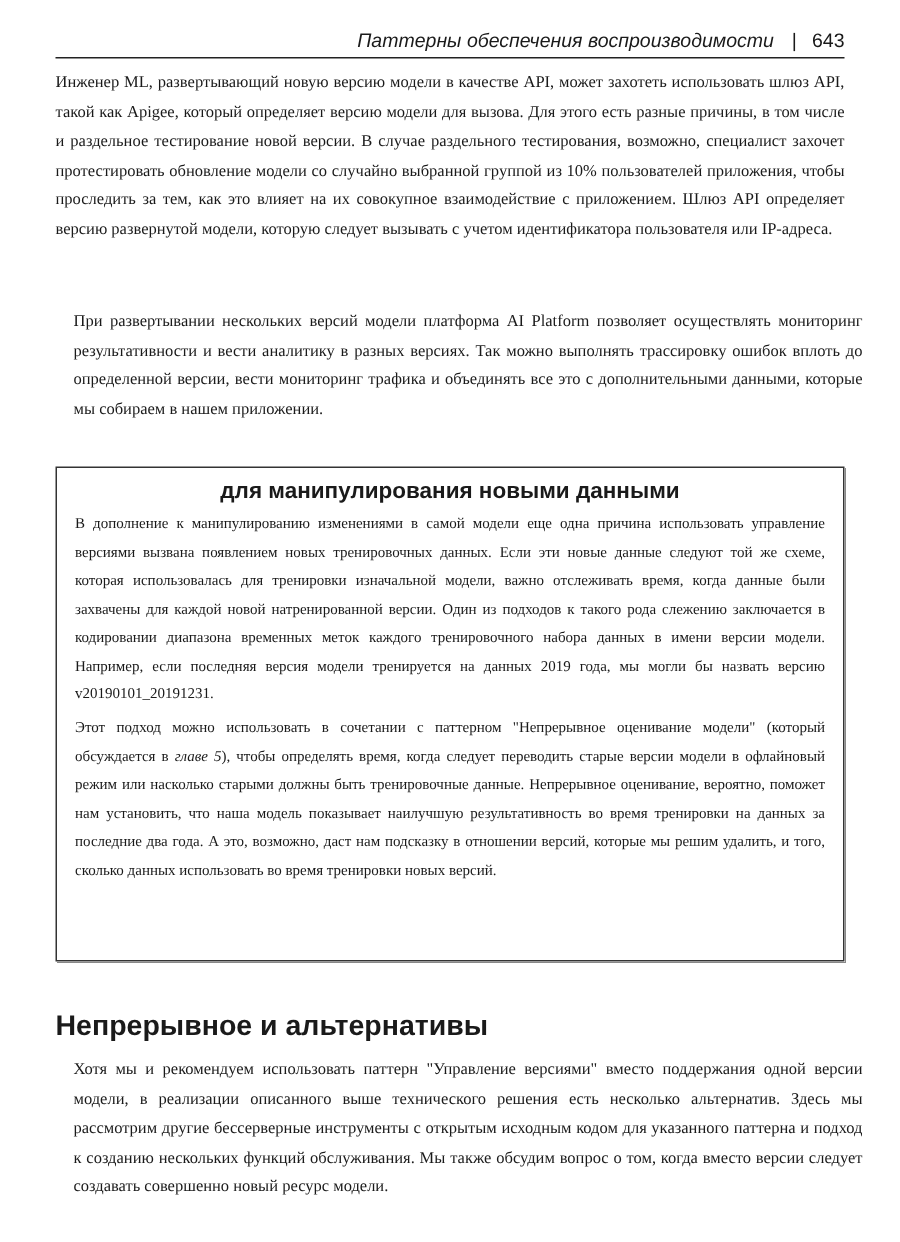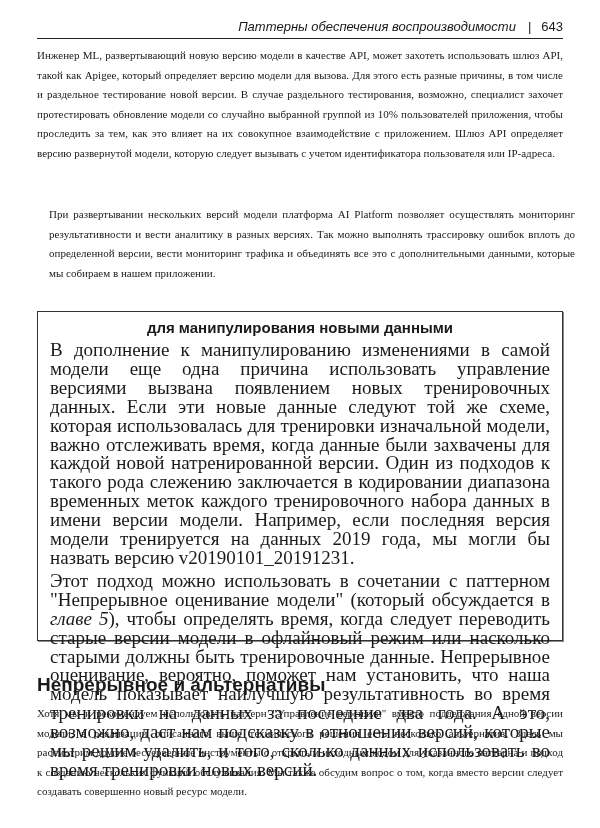--- a/index.html
+++ b/index.html
@@ -28,30 +28,30 @@
   .sidebar-box {
     position: absolute; top: 311px; left: 0; width: 526px; height: 330px;
     box-sizing: border-box; border: 1.3px solid #333;
     box-shadow: 1px 1px 0 #888;
     padding: 6px 12px 0 12px;
   }
   .sidebar-title {
     font-family: "Liberation Sans", sans-serif; font-weight: bold;
     font-size: 15px; line-height: 19px; text-align: center; margin: 0 0 4px 0;
   }
-  .box-text { font-size: 19px; line-height: 18.9px; text-align: justify; margin: 0; font-family: Liberation Serif, serif; }
+  .box-text { font-size: 10px; line-height: 18.9px; text-align: justify; margin: 0; font-family: Liberation Serif, serif; }
   .box-text + .box-text { margin-top: 4px; }
   .box-text em { font-style: italic; }
 
   .section-heading {
     position: absolute; top: 674px; left: 0;
     font-family: "Liberation Sans", sans-serif; font-weight: bold;
     font-size: 19px; margin: 0;
   }
-  .p3 { position: absolute; top: 704px; left: 0; width: 526px; }
+  .p3 { position: absolute; top: 704px; left: 12px; width: 526px; }
 </style>
 </head>
 <body>
 
 <div class="page">
 
   <div class="running-header">
     <span class="title">Паттерны обеспечения воспроизводимости</span>
     <span class="sep">|</span>
     <span class="pnum">643</span>

